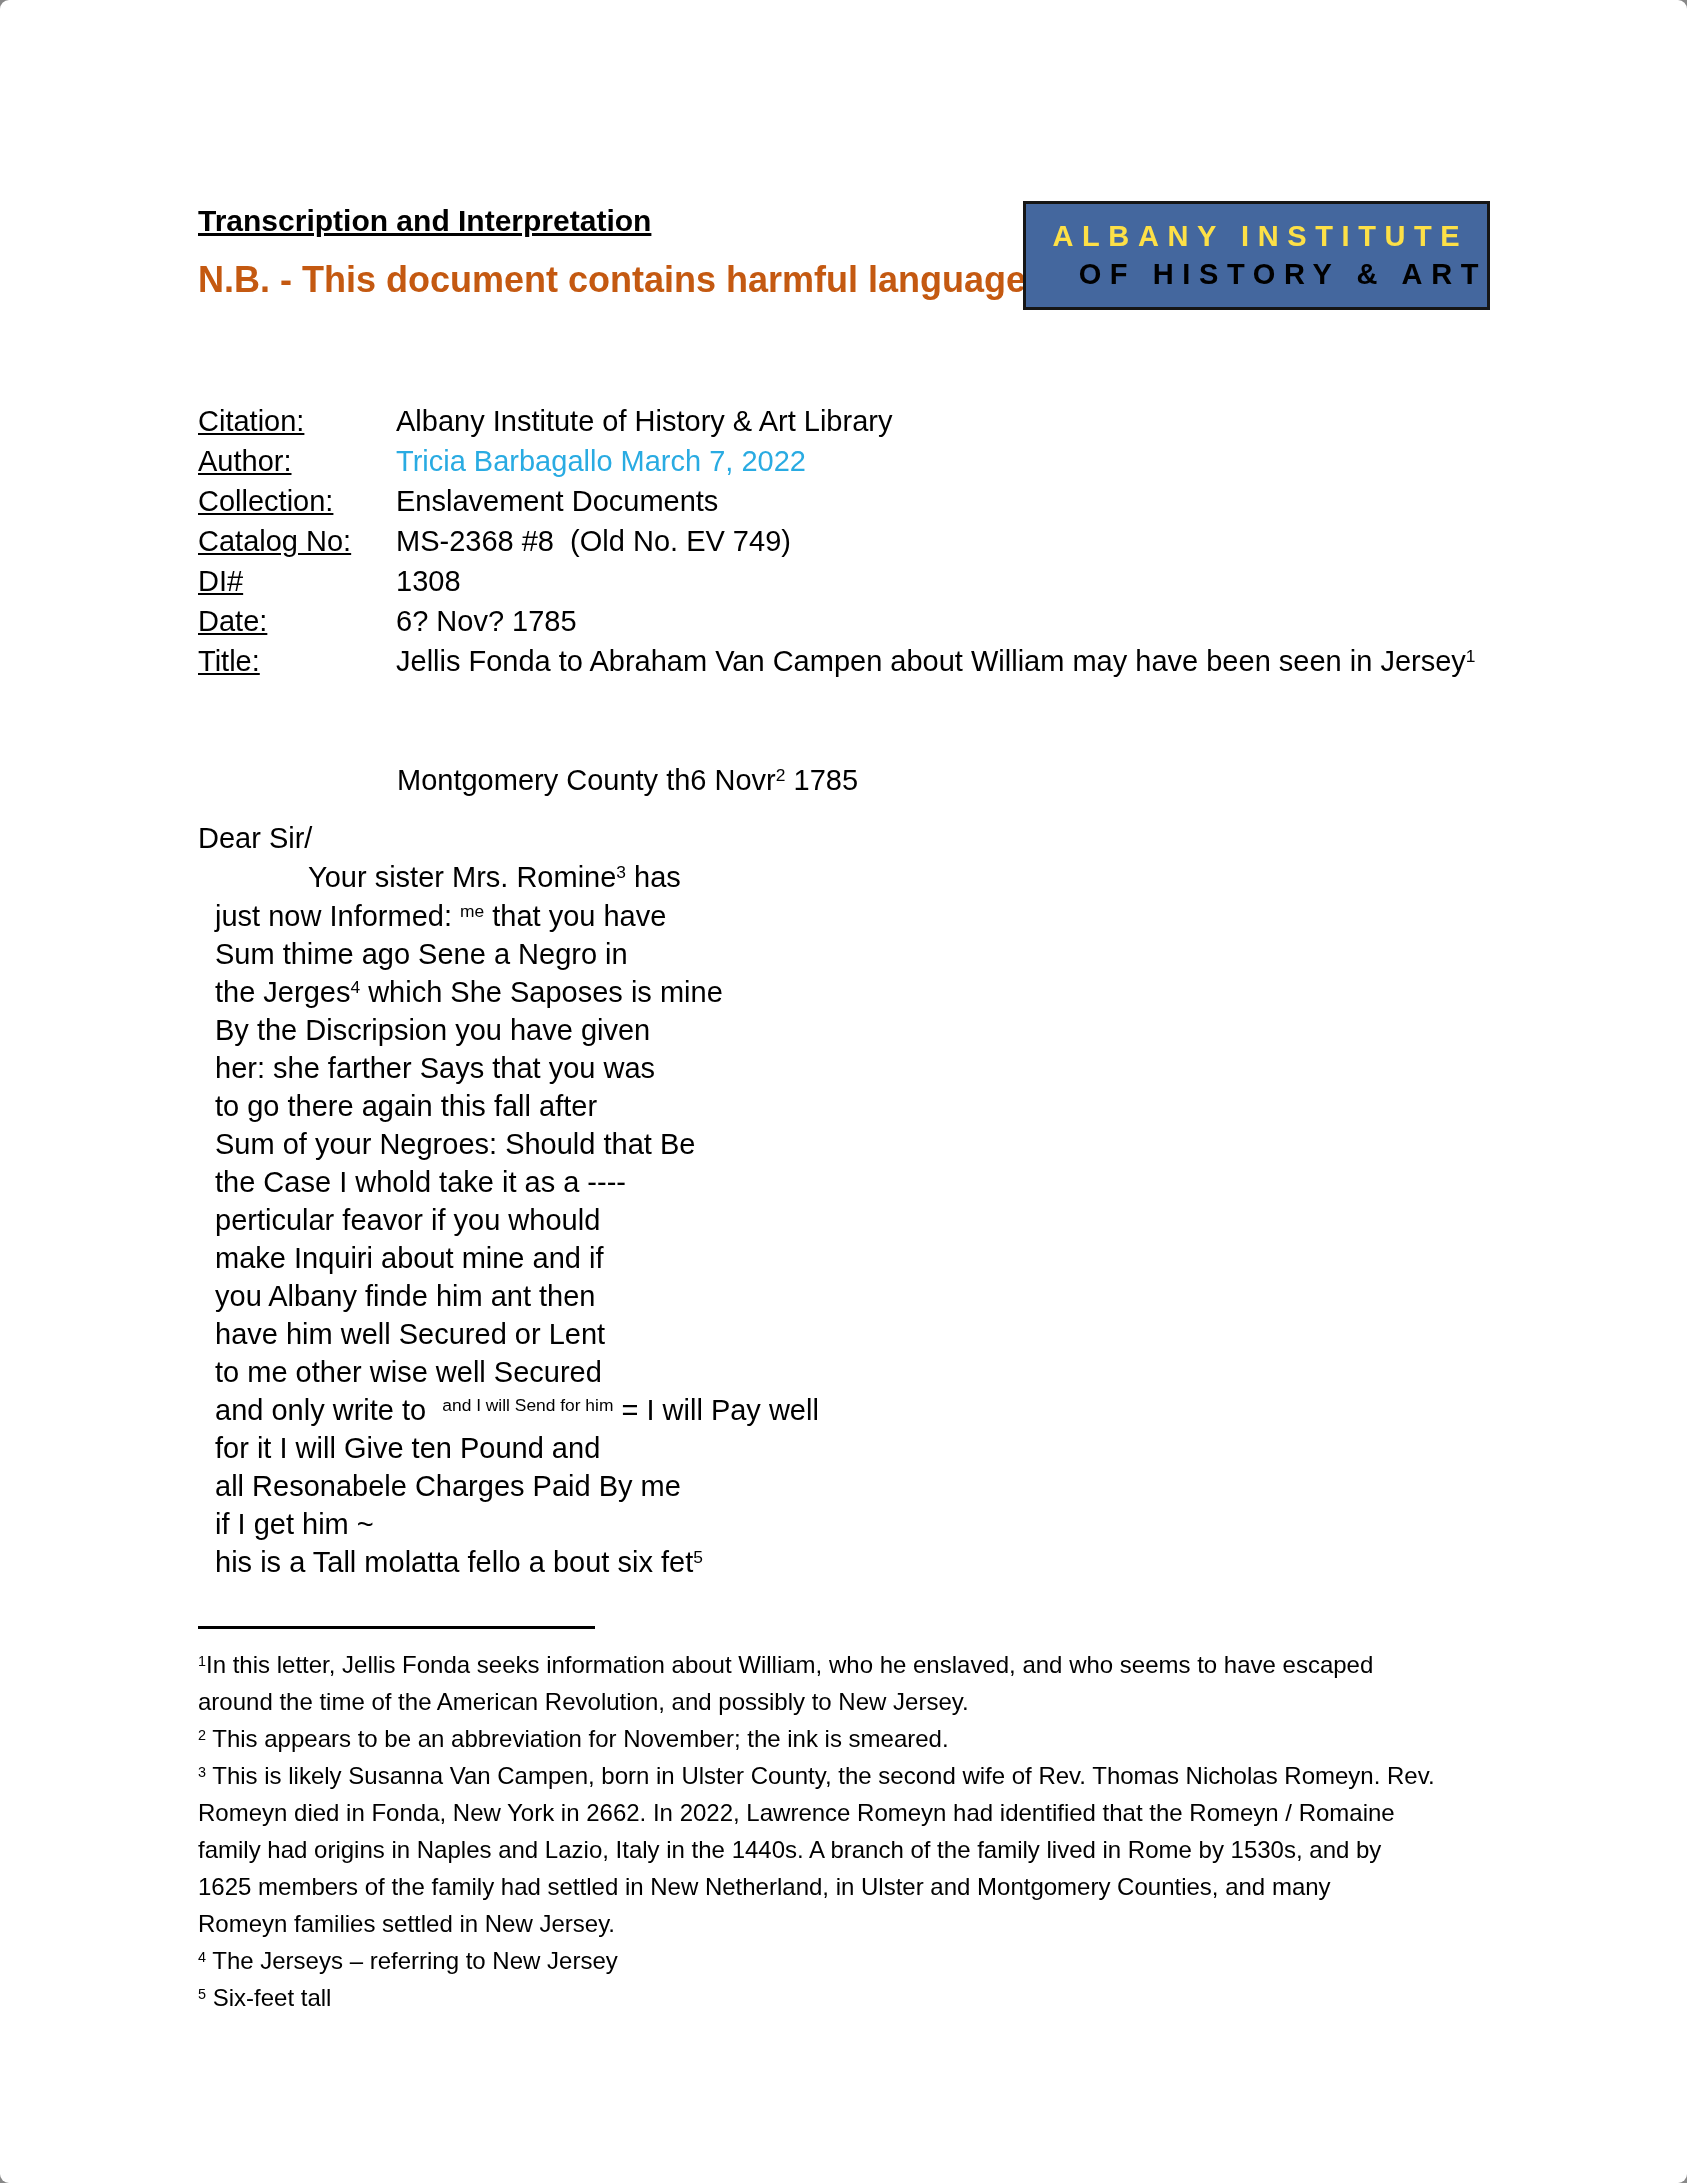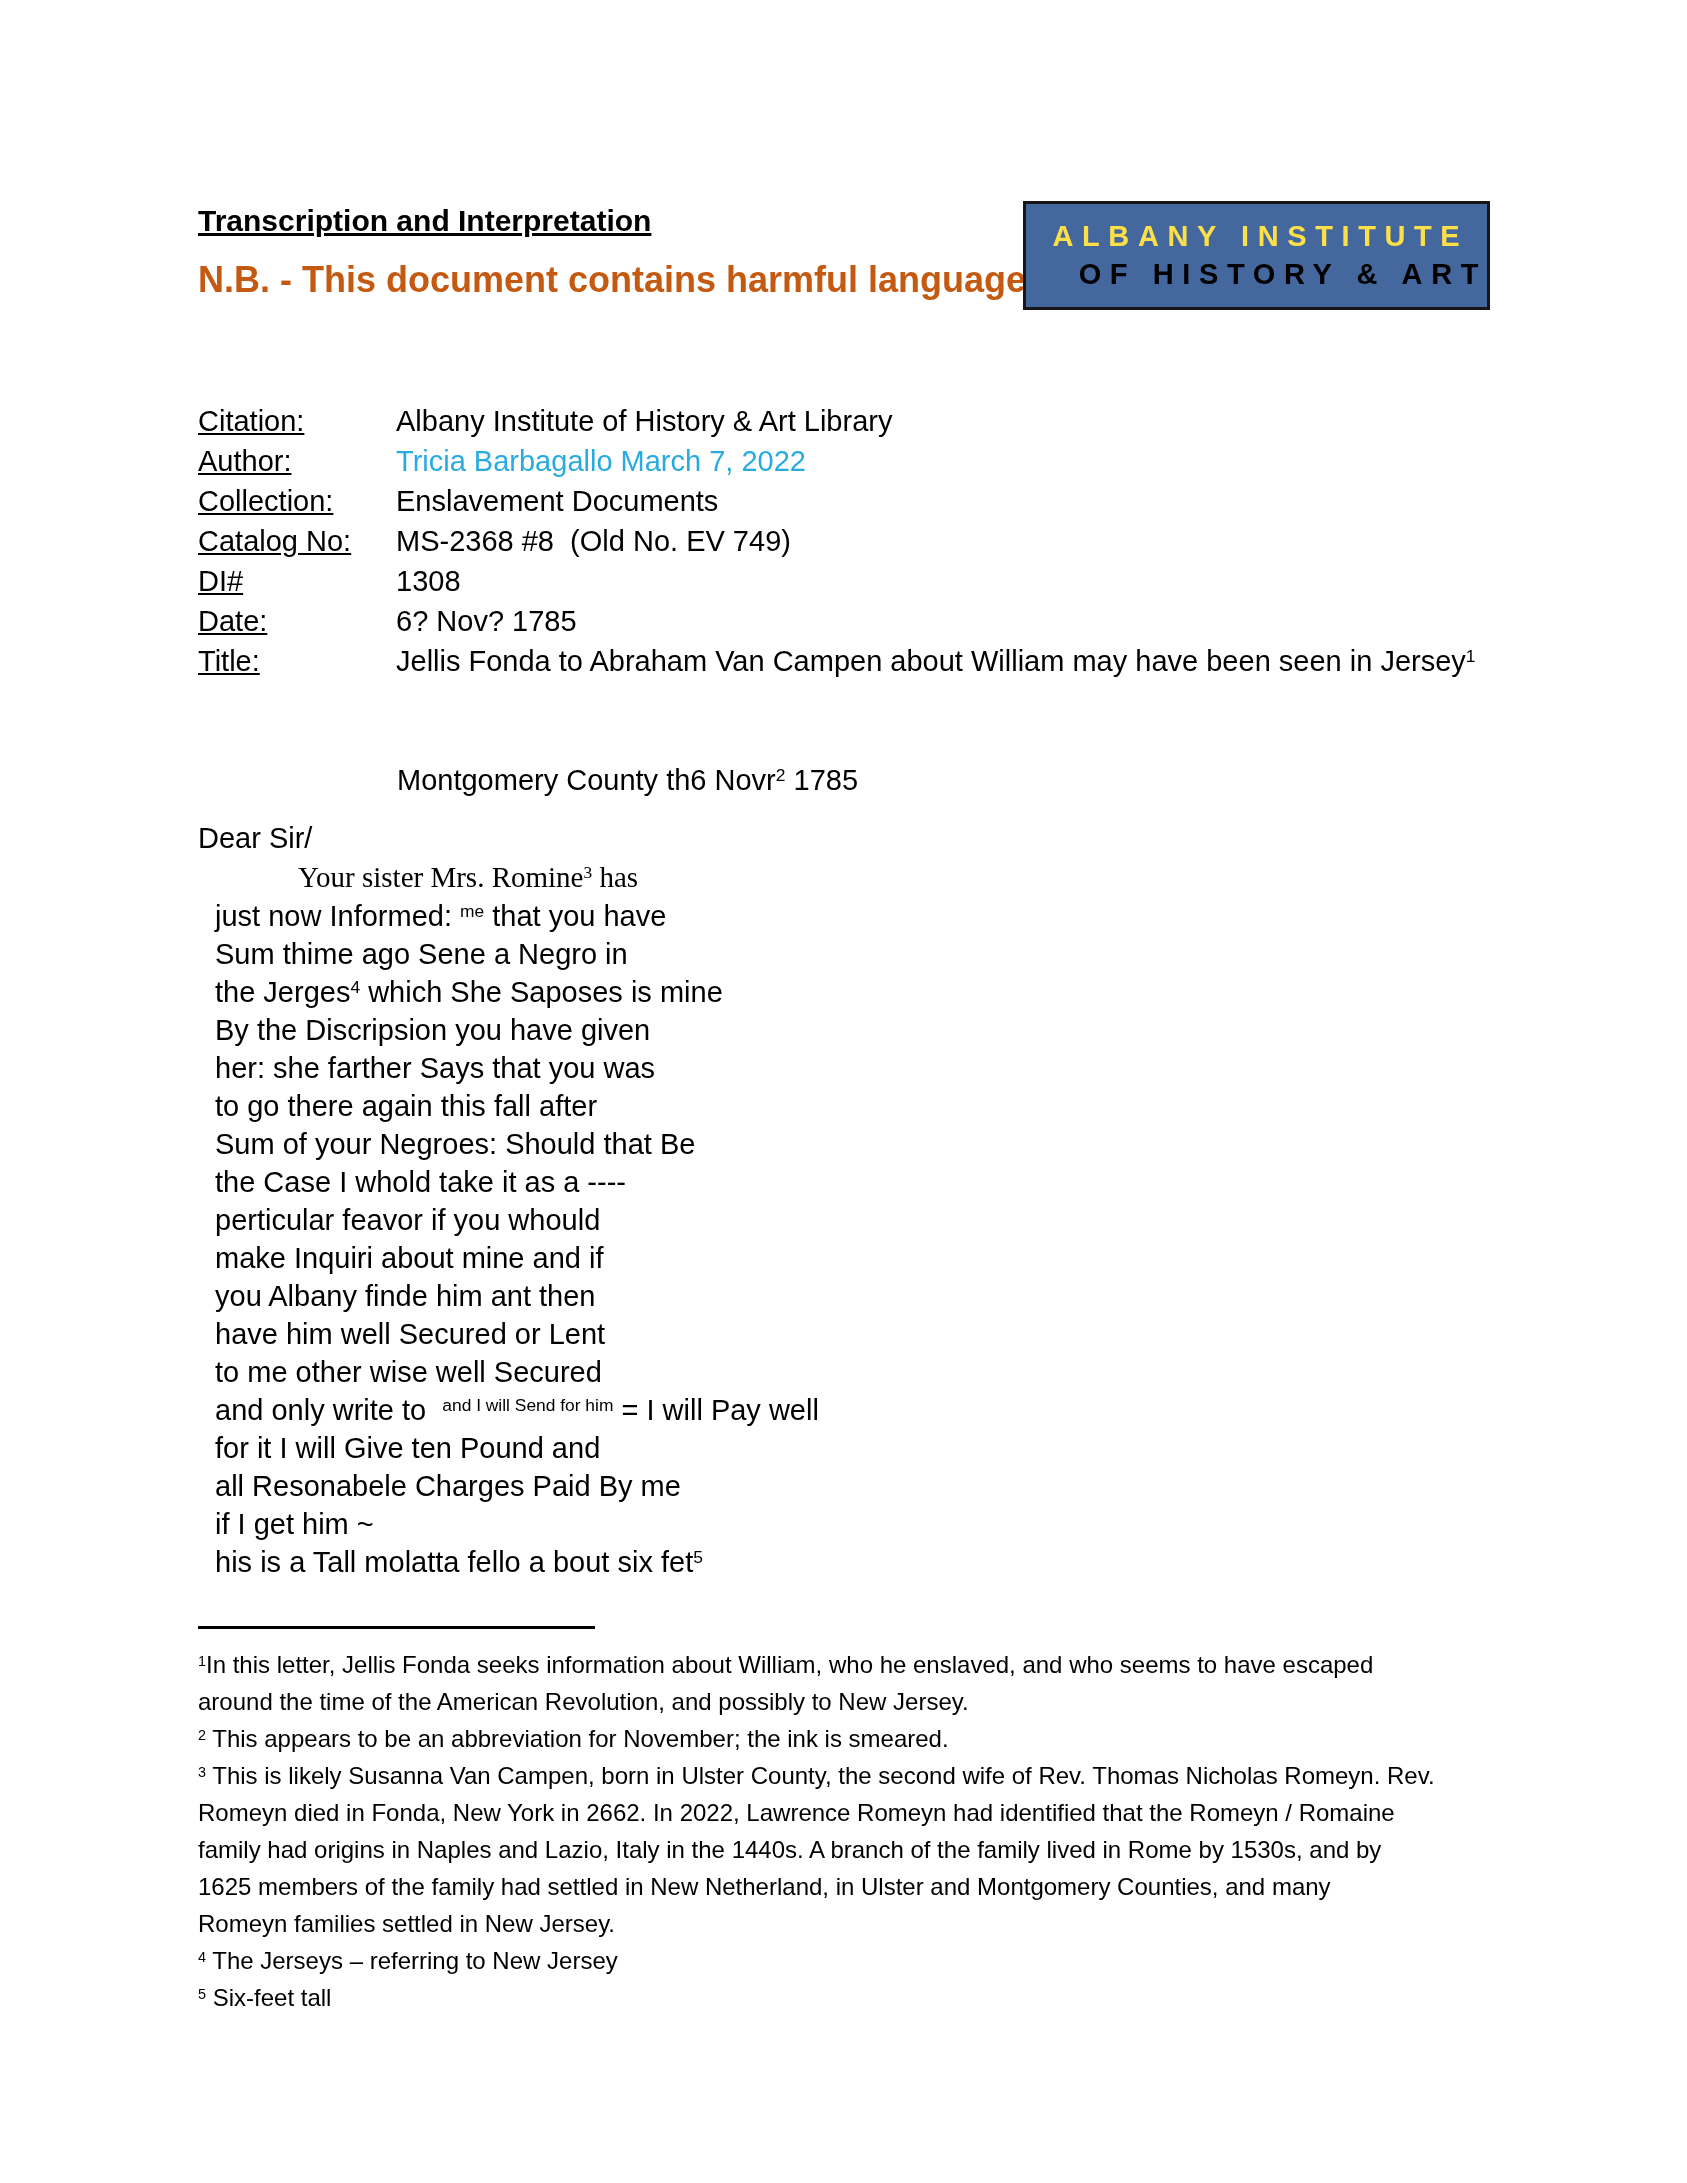--- a/index.html
+++ b/index.html
@@ -3,20 +3,21 @@
 <meta charset="utf-8">
 <style>
   html,body{margin:0;padding:0;background:#888;}
   .page{
     position:relative;
     width:1687px;height:2183px;
     background:#ffffff;
     font-family:"Liberation Sans", sans-serif;
     color:#000;
     overflow:hidden;
+    border-radius:9px;
   }
   .heading{
     position:absolute;left:198px;top:204px;
     font-size:30px;font-weight:bold;text-decoration:underline;
     white-space:pre;
   }
   .nb{
     position:absolute;left:198px;top:259px;
     font-size:36px;font-weight:bold;
     white-space:pre;
@@ -32,21 +33,21 @@
     color:#fff;font-size:29px;font-weight:bold;letter-spacing:8.6px;
     white-space:pre;line-height:1.15;
   }
   .citation{position:absolute;left:198px;top:405px;}
   .cit-row{display:flex;height:40px;font-size:29px;white-space:pre;}
   .cit-lab{width:198px;flex:0 0 198px;text-decoration:underline;}
   .cit-val{white-space:pre;}
   .sup{font-size:60%;position:relative;top:-0.5em;}
   .dateline{position:absolute;left:397px;top:764px;font-size:29px;white-space:pre;}
   .salutation{position:absolute;left:198px;top:822px;font-size:29px;white-space:pre;}
-  .opening{position:absolute;left:298px;top:861px;font-size:29px;white-space:pre;font-family:Liberation Serif, serif;}
+  .opening{position:absolute;left:308px;top:861px;font-size:29px;white-space:pre;}
   .letter-body{position:absolute;left:198px;top:900px;margin-left:17px;}
   .line{height:38px;font-size:29px;white-space:pre;}
   .fn-sep{position:absolute;left:198px;top:1626px;width:397px;height:3.3px;background:#000;}
   .footnotes{position:absolute;left:198px;top:1651px;width:1330px;}
   .fn-line{height:37px;font-size:24px;white-space:pre;}
 </style>
 </head>
 <body>
 
 <div class="page">

